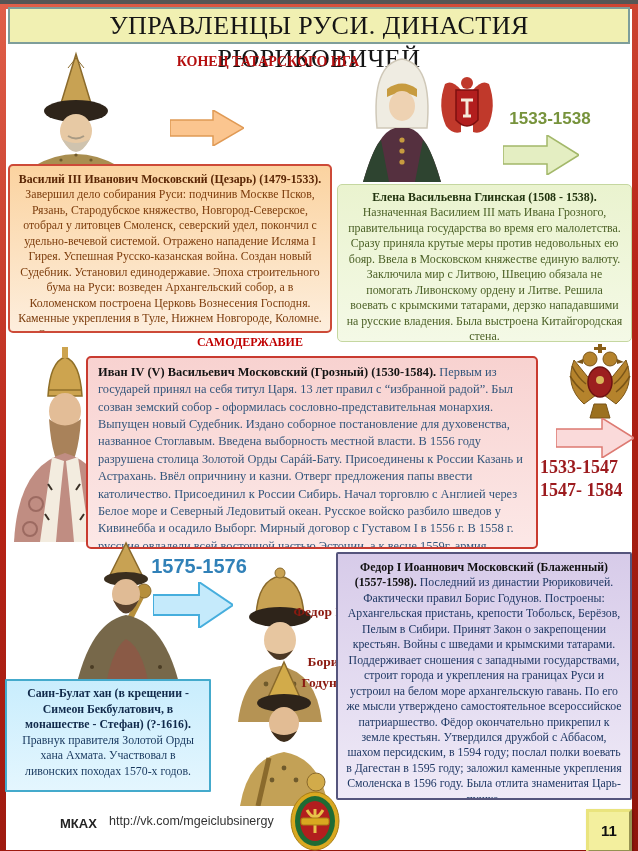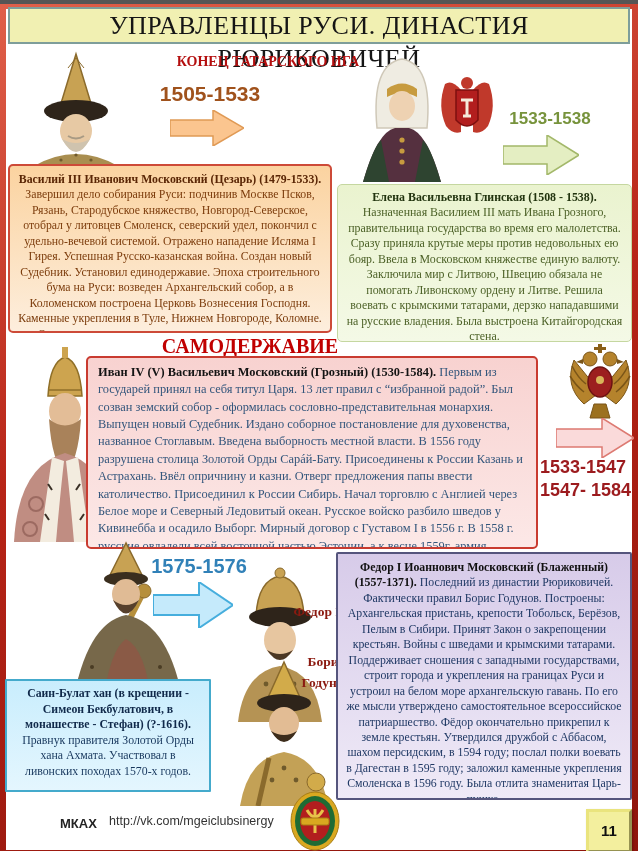--- a/index.html
+++ b/index.html
@@ -62,21 +62,20 @@
       <path d="M46,89 Q60,115 74,89 Q60,97 46,89" fill="#cfc3ae"></path>
       <path d="M52,86 Q60,91 68,86" fill="none" stroke="#a89a84" stroke-width="2"></path>
       <path d="M18,116 Q60,92 102,116 Z" fill="#a98e50"></path>
       <circle cx="45" cy="110" r="1.6" fill="#6f5a2c"></circle>
         <circle cx="60" cy="105" r="1.6" fill="#6f5a2c"></circle>
         <circle cx="75" cy="110" r="1.6" fill="#6f5a2c"></circle>
     </svg>
   </div>
 
   <div class="abs red-heading" style="left:148px;top:50px;width:240px;font-size:14px;">КОНЕЦ ТАТАРСКОГО ИГА</div>
-  <div class="abs date" style="left:145px;top:78px;width:130px;font-size:21px;color:#a0521c;">1505-1533</div>
   <div class="abs" style="left:170px;top:106px;width:74px;height:36px;">
     <svg viewBox="0 0 74 36">
         <polygon points="0,10 43,10 43,0 74,18 43,36 43,26 0,26" fill="#fbc58f" stroke="#e09a55" stroke-width="1.5"></polygon>
       </svg>
   </div>
 
 
   <div class="abs" style="left:343px;top:44px;width:118px;height:134px;">
     <svg viewBox="0 0 118 134">
       <path d="M34,80 Q28,16 59,11 Q90,16 84,80 Z" fill="#efece2" stroke="#cfc8b8" stroke-width="1.5"></path>
@@ -115,21 +114,21 @@
     </p>
   </div>
 
   <div class="abs block b-elena">
     <p>
       <b class="bt">Елена Васильевна Глинская (1508 - 1538).</b>
       <span>Назначенная Василием III мать Ивана Грозного, правительница государства во время его малолетства. Сразу приняла крутые меры против недовольных ею бояр. Ввела в Московском княжестве единую валюту. Заключила мир с Литвою, Швецию обязала не помогать Ливонскому ордену и Литве. Решила воевать с крымскими татарами, дерзко нападавшими на русские владения. Была выстроена Китайгородская стена.</span>
     </p>
   </div>
 
-  <div class="abs red-heading" style="left:150px;top:331px;width:200px;font-size:20px;color:#c00000;">САМОДЕРЖАВИЕ</div>
+  <div class="abs red-heading" style="left:150px;top:331px;width:200px;font-size:12px;color:#c00000;">САМОДЕРЖАВИЕ</div>
 
   <div class="abs" style="left:8px;top:340px;width:114px;height:198px;">
     <svg viewBox="0 0 114 198">
       <path d="M40,52 Q42,18 57,13 Q72,18 74,52 Z" fill="#cda44f" stroke="#8f6f28" stroke-width="1.5"></path>
       <rect x="54" y="3" width="6" height="11" fill="#cda44f"></rect>
       <path d="M40,46 H74" stroke="#8f6f28" stroke-width="1.5"></path>
       <ellipse cx="57" cy="67" rx="16" ry="18" fill="#e3bd97"></ellipse>
       <path d="M41,75 Q44,120 57,127 Q70,120 73,75 Q57,88 41,75" fill="#a9825a"></path>
       <path d="M6,198 Q10,122 57,109 Q104,122 108,198 Z" fill="#c08d82"></path>
       <circle cx="28" cy="160" r="7" fill="none" stroke="#9c6a61" stroke-width="2"></circle>
@@ -165,21 +164,21 @@
       <ellipse cx="36" cy="38" rx="12" ry="15" fill="#9c1f1f" stroke="#6c1212" stroke-width="1.5"></ellipse>
       <circle cx="36" cy="36" r="4" fill="#d9b55a"></circle>
     </svg>
   </div>
 
   <div class="abs" style="left:556px;top:414px;width:78px;height:40px;">
     <svg viewBox="0 0 78 40">
         <polygon points="0,11 46,11 46,0 78,20 46,40 46,29 0,29" fill="#fadada" stroke="#dd7a72" stroke-width="1.5"></polygon>
       </svg>
   </div>
-  <div class="abs date" style="left:540px;top:452px;width:96px;font-size:18px;color:#9c1b1e;text-align:left;line-height:1.3;">
+  <div class="abs date" style="left:540px;top:452px;width:96px;font-size:18px;color:#9c1b1e;text-align:left;line-height:1.3;font-family:Liberation Serif, serif;">
     <div>1533-1547</div>
     <div>1547- 1584</div>
   </div>
 
   <div class="abs date" style="left:140px;top:551px;width:118px;font-size:20px;color:#3181b8;">1575-1576</div>
   <div class="abs" style="left:153px;top:578px;width:80px;height:46px;">
     <svg viewBox="0 0 80 46">
         <polygon points="0,13 46,13 46,0 80,23 46,46 46,33 0,33" fill="#c5eafb" stroke="#46aedd" stroke-width="2"></polygon>
       </svg>
   </div>
@@ -235,21 +234,21 @@
 
   <div class="abs block b-sain">
     <p>
       <b class="bt">Саин-Булат хан (в крещении - Симеон Бекбулатович, в монашестве - Стефан) (?-1616).</b>
       <span>Правнук правителя Золотой Орды хана Ахмата. Участвовал в ливонских походах 1570-х годов.</span>
     </p>
   </div>
 
   <div class="abs block b-fedor">
     <p>
-      <b class="bt">Федор I Иоаннович Московский (Блаженный) (1557-1371).</b>
+      <b class="bt">Федор I Иоаннович Московский (Блаженный) (1557-1598).</b>
       <span>Последний из династии Рюриковичей. Фактически правил Борис Годунов. Построены: Архангельская пристань, крепости Тобольск, Берёзов, Пелым в Сибири. Принят Закон о закрепощении крестьян. Войны с шведами и крымскими татарами. Поддерживает сношения с западными государствами, строит города и укрепления на границах Руси и устроил на белом море архангельскую гавань. По его же мысли утверждено самостоятельное всероссийское патриаршество. Фёдор окончательно прикрепил к земле крестьян. Утвердился дружбой с Аббасом, шахом персидским, в 1594 году; послал полки воевать в Дагестан в 1595 году; заложил каменные укрепления Смоленска в 1596 году. Была отлита знаменитая Царь-пушка.</span>
     </p>
   </div>
 
   <div class="abs footer-text" style="left:60px;top:812px;font-size:13px;font-weight:600;text-align:center;">МКАХ</div>
   <a class="abs footer-text" style="left:109px;top:810px;font-size:12.5px;text-decoration:none;color:#333;" href="#">http://vk.com/mgeiclubsinergy</a>
   <div class="abs" style="left:290px;top:787px;width:50px;height:60px;">
     <svg viewBox="0 0 50 60">
       <ellipse cx="25" cy="30" rx="24" ry="29" fill="#d9a820" stroke="#a87d14"></ellipse>
       <ellipse cx="25" cy="30" rx="20" ry="25" fill="#1f6b34"></ellipse>

